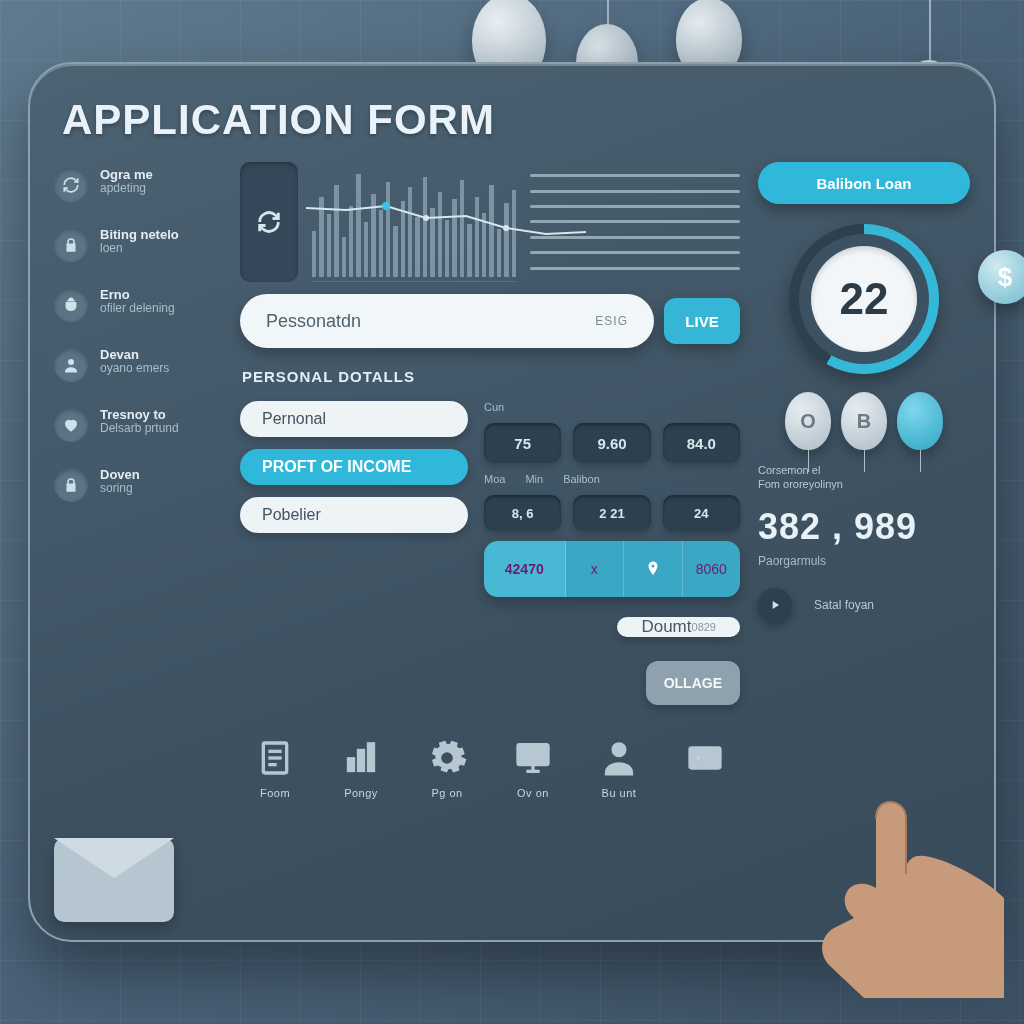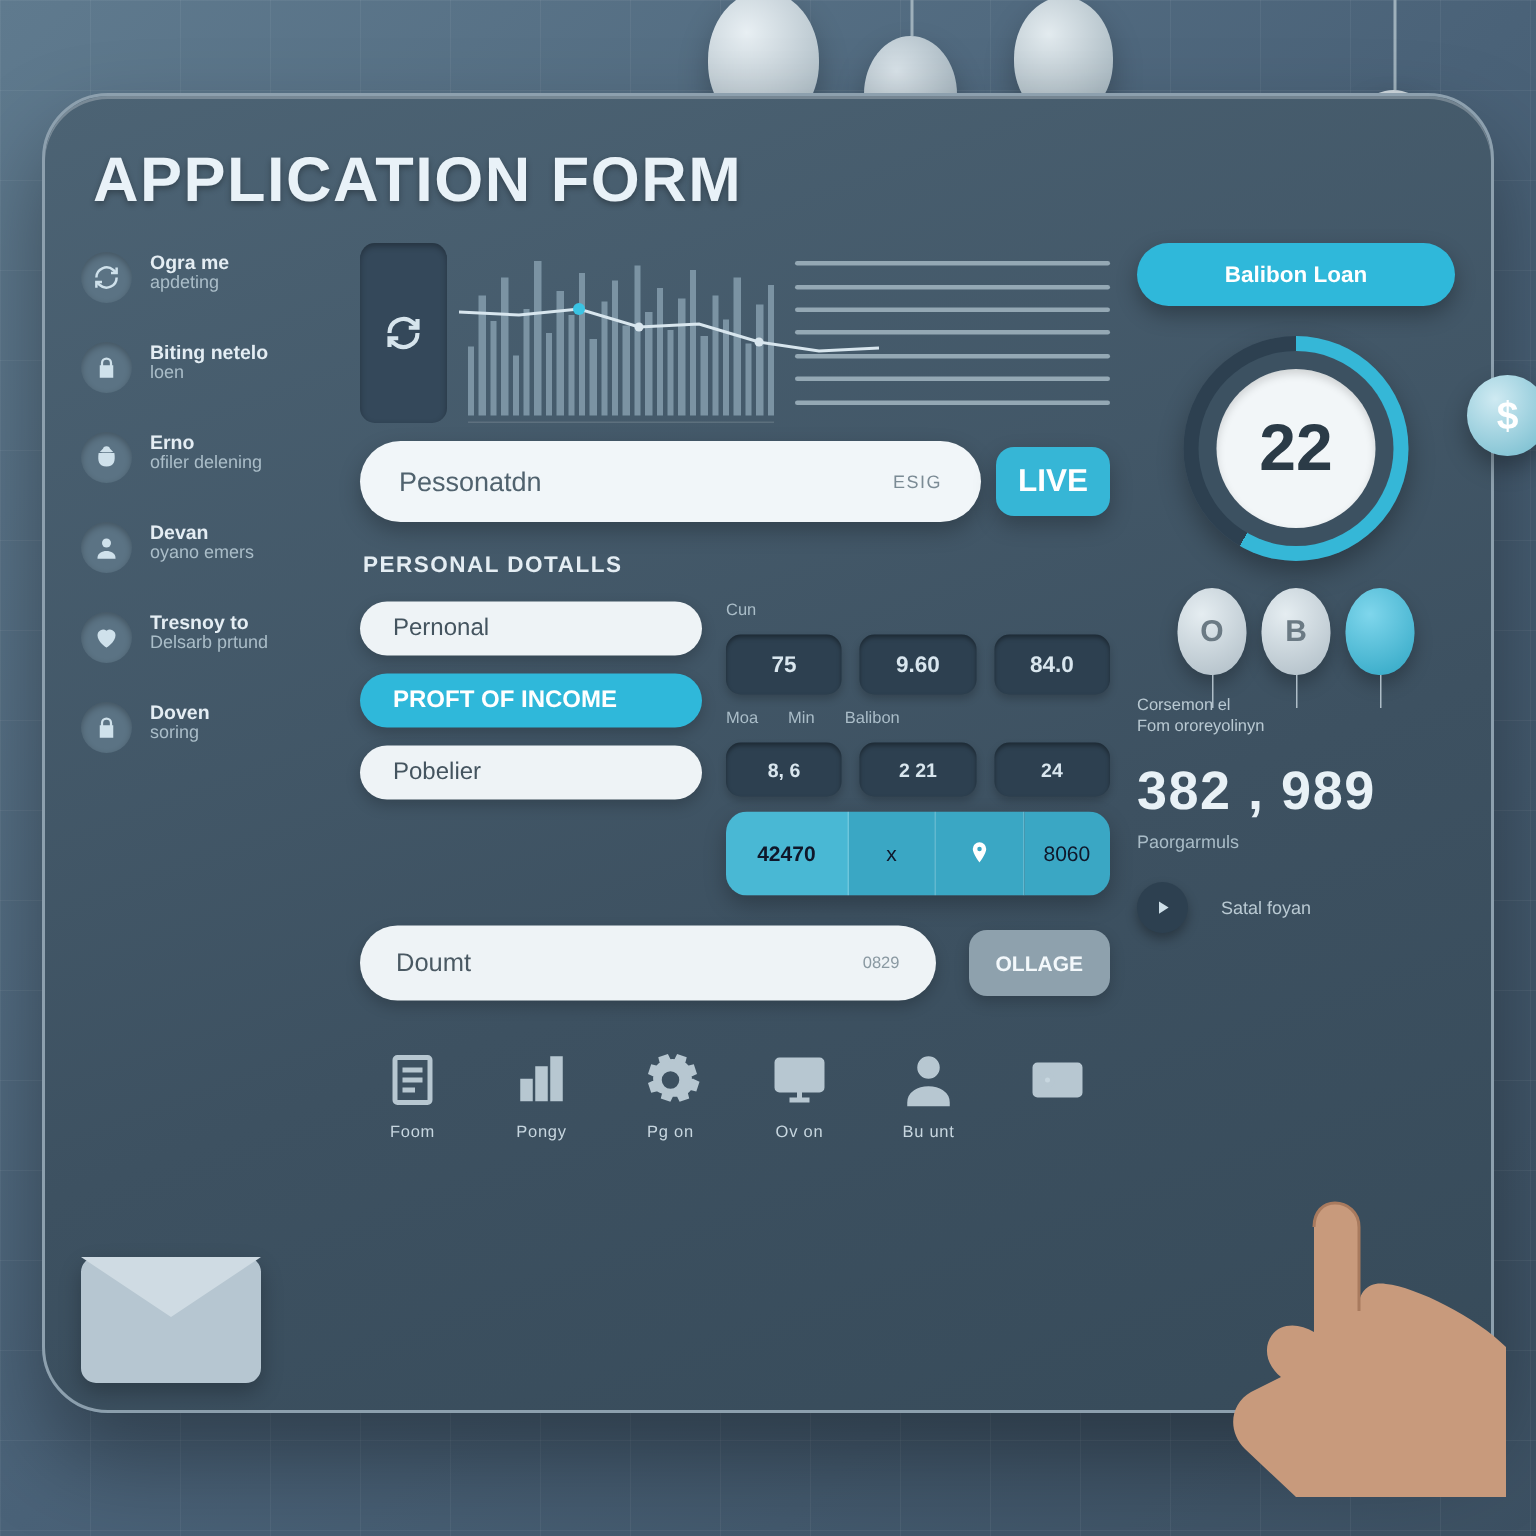--- a/index.html
+++ b/index.html
@@ -47,42 +47,42 @@
   .sparkbars i{flex:1;background:#7b93a3;display:block;}
   .rule-stack{width:210px;display:flex;flex-direction:column;justify-content:space-around;padding:6px 0;}
   .rule-stack i{height:3px;background:#94a8b4;border-radius:2px;}
   .linechart{position:absolute;left:306px;top:188px;width:300px;height:60px;pointer-events:none;}
   .linechart svg{width:100%;height:100%;}
 
   .search-row{display:flex;gap:10px;align-items:center;}
   .search-field{flex:1;height:54px;border-radius:27px;background:#f1f6f9;display:flex;align-items:center;padding:0 26px;box-shadow:0 6px 14px rgba(0,0,0,.25);}
   .search-field span:first-child{color:#50626e;font-size:18px;}
   .search-field .right{margin-left:auto;color:#7b8b95;font-size:12px;letter-spacing:1px;}
-  .live-btn{width:76px;height:46px;border-radius:12px;background:#36b6d6;color:#fff;display:flex;align-items:center;justify-content:center;font-weight:700;font-size:21px;box-shadow:0 6px 14px rgba(0,0,0,.25);cursor:pointer;}
+  .live-btn{width:76px;height:46px;border-radius:12px;background:#36b6d6;color:#fff;display:flex;align-items:center;justify-content:center;font-weight:700;font-size:15px;box-shadow:0 6px 14px rgba(0,0,0,.25);cursor:pointer;}
 
   .section-label{font-size:15px;letter-spacing:1px;color:#e4edf3;font-weight:700;margin:8px 0 4px 2px;text-transform:uppercase;}
 
   .mid-grid{display:flex;gap:16px;}
   .pill-col{display:flex;flex-direction:column;gap:12px;width:228px;}
   .pill{height:36px;border-radius:23px;background:#eef3f6;color:#44545f;display:flex;align-items:center;padding:0 22px;font-size:16px;font-weight:500;box-shadow:0 4px 10px rgba(0,0,0,.2);cursor:pointer;text-align:right;}
   .pill.active{background:#2fb8da;color:#fff;font-weight:700;}
   .pill .tail{margin-left:auto;color:#8a99a2;font-size:11px;}
 
   .stats-col{flex:1;display:flex;flex-direction:column;gap:10px;}
   .stat-labels{display:flex;gap:20px;font-size:11px;color:#aabdc8;}
   .stat-row{display:flex;gap:12px;}
   .stat-chip{flex:1;height:40px;border-radius:10px;background:#2d4050;color:#d9e6ee;display:flex;align-items:center;justify-content:center;font-size:15px;font-weight:600;box-shadow:inset 0 2px 3px rgba(0,0,0,.35),0 3px 6px rgba(0,0,0,.2);}
   .stat-row.small .stat-chip{height:36px;font-size:13px;}
   .seg{display:flex;height:56px;border-radius:14px;overflow:hidden;box-shadow:0 6px 14px rgba(0,0,0,.25);}
-  .seg .cell{flex:1;background:#3aa7c4;color:#0f172a;display:flex;align-items:center;justify-content:center;font-size:14px;border-right:1px solid #ffffff33;}
+  .seg .cell{flex:1;background:#3aa7c4;color:#701a75;display:flex;align-items:center;justify-content:center;font-size:14px;border-right:1px solid #ffffff33;}
   .seg .cell:first-child{background:#49b8d4;flex:1.4;font-weight:700;}
   .seg .cell:last-child{border-right:none;}
   .seg .cell svg{width:18px;height:18px;fill:#fff;}
 
-  .bottom-input{display:flex;gap:10px;align-items:center;margin-top:8px;}
+  .bottom-input{display:flex;gap:24px;align-items:flex-end;margin-top:8px;flex-direction:column;}
   .bottom-field{flex:1;height:50px;border-radius:25px;background:#eef3f6;display:flex;align-items:center;padding:0 24px;color:#4a5963;font-size:17px;box-shadow:0 4px 10px rgba(0,0,0,.2);}
   .bottom-field .r{margin-left:auto;color:#8a99a2;font-size:11px;}
   .outage{height:44px;padding:0 18px;border-radius:12px;background:#8ea1ad;color:#f3f8fb;font-size:14px;font-weight:700;display:flex;align-items:center;box-shadow:0 4px 10px rgba(0,0,0,.2);cursor:pointer;margin-left:12px;}
 
   
   .rail{width:212px;display:flex;flex-direction:column;gap:14px;align-items:center;}
   .loan-btn{align-self:stretch;height:42px;border-radius:21px;background:#2fb8da;color:#fff;font-weight:700;font-size:15px;display:flex;align-items:center;justify-content:center;box-shadow:0 6px 14px rgba(0,0,0,.3);cursor:pointer;}
   .gauge{width:150px;height:150px;border-radius:50%;position:relative;display:flex;align-items:center;justify-content:center;margin-top:6px;
     background:conic-gradient(#35b7d7 0 210deg,#2d4050 210deg 360deg);box-shadow:0 8px 18px rgba(0,0,0,.3);}
   .gauge::before{content:"";position:absolute;inset:10px;border-radius:50%;background:#3c5161;}

